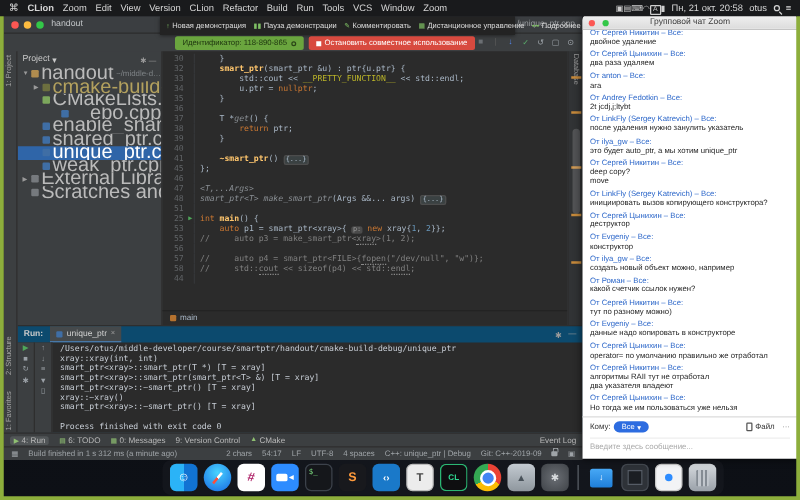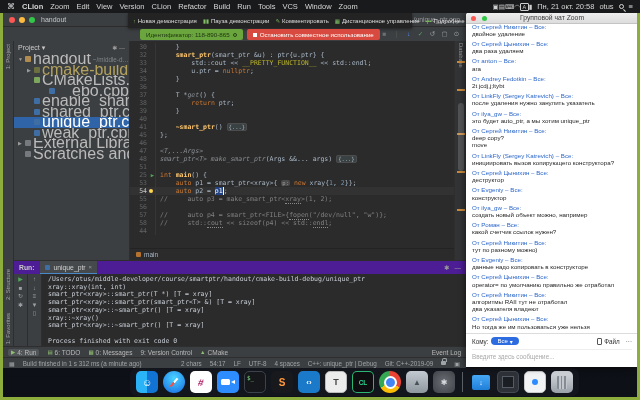--- a/index.html
+++ b/index.html
@@ -81,21 +81,21 @@
   .sg-sel { background:#214283; color:#fff; border-right:1px solid #fff; }
   .breadcrumb-bar { height:12px; border-top:1px solid #232323; display:flex; align-items:center; padding:0 6px; gap:3px; }
   .crumb-ic { width:5px; height:5px; background:#b5722f; border-radius:1px; }
   .crumb-lbl { font-size:6.5px; color:#a9b7c6; }
 
   .right-strip { width:12px; background:#313335; border-left:1px solid #2e2e2e; position:relative; flex:none; }
   .db-tab { position:absolute; top:2px; left:2.5px; writing-mode:vertical-rl; font-size:5.8px; color:#9a9a9a; }
   .tick { position:absolute; left:2px; width:8px; height:2px; background:#c78a3b; }
   .rs-thumb { position:absolute; left:3px; width:6px; top:62px; height:68px; background:rgba(255,255,255,.16); border-radius:3px; }
 
-  .run-panel { height:86px; border-top:1px solid #2e2e2e; background:#4c1d95; display:flex; flex-direction:column; }
+  .run-panel { height:86px; border-top:1px solid #2e2e2e; background:#0c4a6e; display:flex; flex-direction:column; }
   .run-header { height:13px; display:flex; align-items:center; gap:6px; padding:0 5px; font-size:6.8px; }
   .run-lbl { font-weight:bold; color:#cacaca; }
   .run-tab { display:flex; align-items:center; gap:3px; background:#45494b; height:13px; padding:0 5px; border-bottom:1px solid #4a88c7; color:#d0d0d0; }
   .run-tab .fi { width:5px; height:5px; }
   .run-tab .x { color:#9a9a9a; font-size:6px; }
   .run-hdr-right { margin-left:auto; display:flex; gap:5px; color:#9a9a9a; font-size:6.5px; }
   .run-body { flex:1; display:flex; background:#2b2b2b; min-height:0; }
   .run-icons { width:14px; background:#3c3f41; border-right:1px solid #2e2e2e; display:flex; flex-direction:column; align-items:center; gap:2.5px; padding-top:2px; flex:none; }
   .run-icons span { font-size:6px; line-height:6px; }
   #console { flex:1; font-family:"DejaVu Sans Mono",monospace; font-size:6.5px; line-height:7.7px; color:#c8ced6; padding:2px 6px; white-space:pre; overflow:hidden; }
@@ -402,27 +402,20 @@
                     <span class="run-mk">▶</span>
                   </span>
                   <span class="code"><span class="sg-k">int </span><span class="sg-fn">main</span><span class="sg-t">() {</span></span>
                 </div>
                 <div class="editor-line">
                   <span class="gutter">
                     <span class="gnum">53</span>
                   </span>
                   <span class="code"><span class="sg-t">    </span><span class="sg-k">auto</span><span class="sg-t"> p1 = smart_ptr&lt;xray&gt;{ </span><span class="sg-hint">p:</span><span class="sg-t"> </span><span class="sg-k">new</span><span class="sg-t"> xray{</span><span class="sg-num">1</span><span class="sg-t">, </span><span class="sg-num">2</span><span class="sg-t">}};</span></span>
                 </div>
-                <div class="editor-line current">
-                  <span class="gutter">
-                    <span class="gnum">54</span>
-                    <span class="bulb"></span>
-                  </span>
-                  <span class="code"><span class="sg-t">    </span><span class="sg-k">auto</span><span class="sg-t"> p2 = </span><span class="sg-sel">p1</span><span class="sg-t">;</span></span>
-                </div>
                 <div class="editor-line">
                   <span class="gutter">
                     <span class="gnum">55</span>
                   </span>
                   <span class="code"><span class="sg-c">//     auto p3 = make_smart_ptr&lt;</span><span class="sg-cu">xray</span><span class="sg-c">&gt;(1, 2);</span></span>
                 </div>
                 <div class="editor-line">
                   <span class="gutter">
                     <span class="gnum">56</span>
                   </span>

